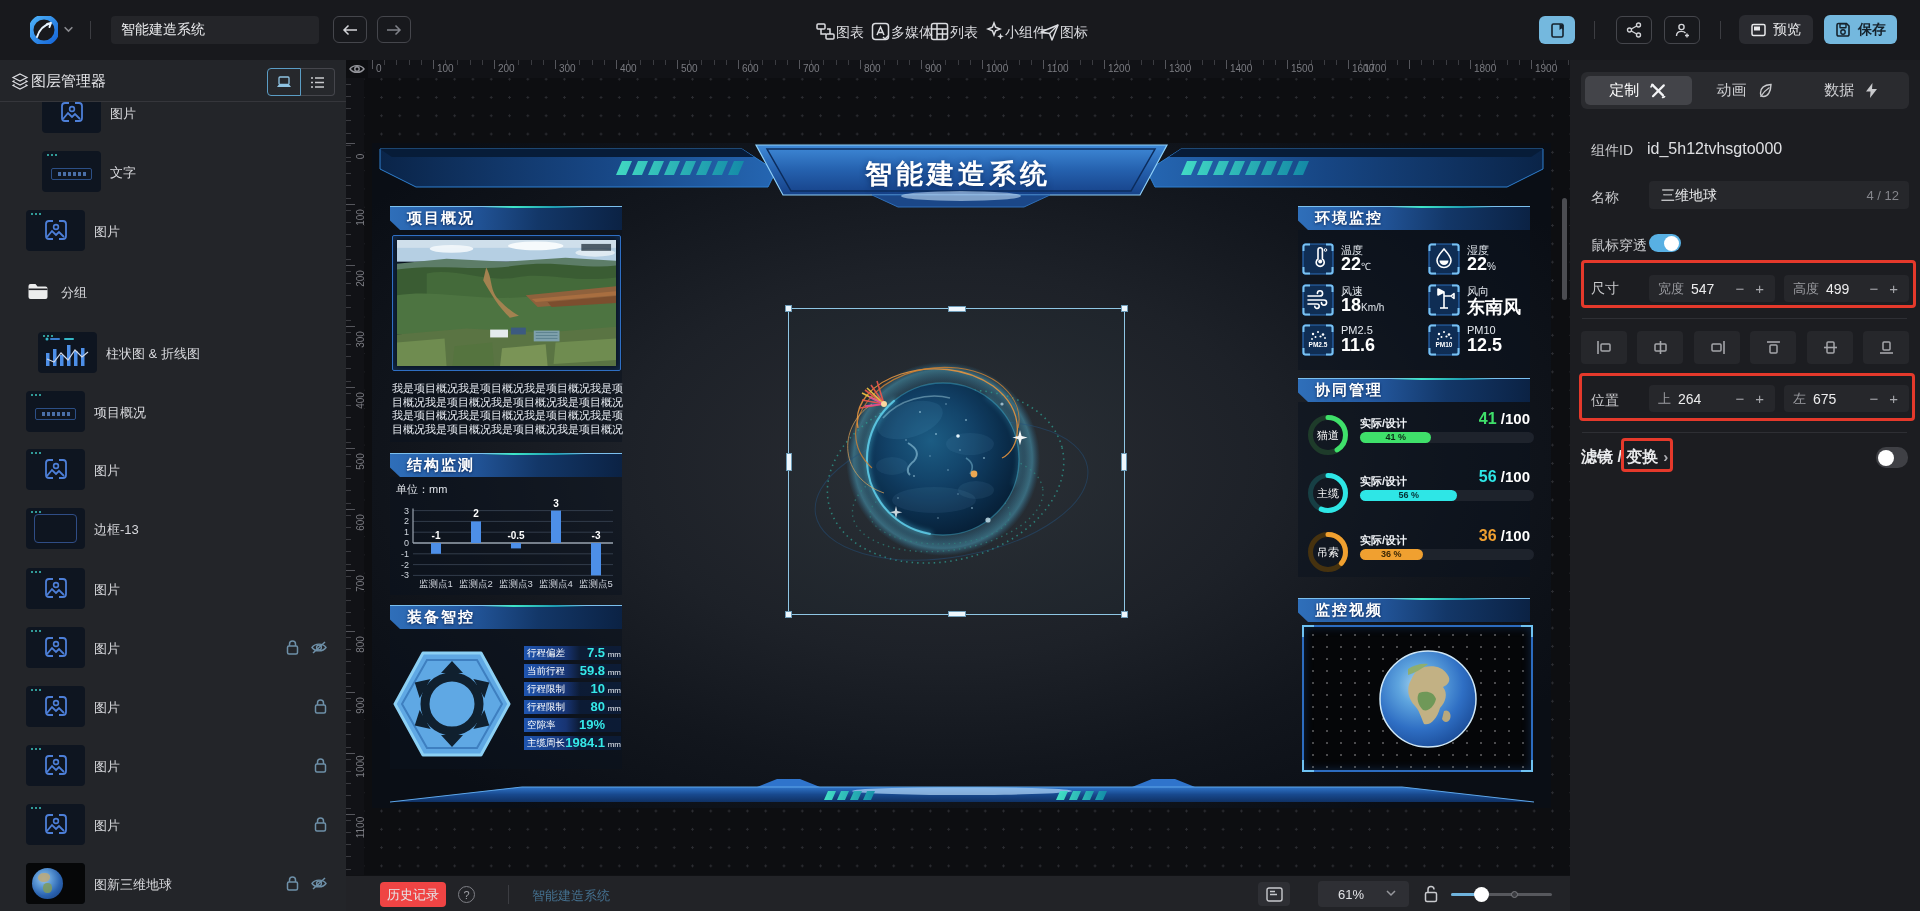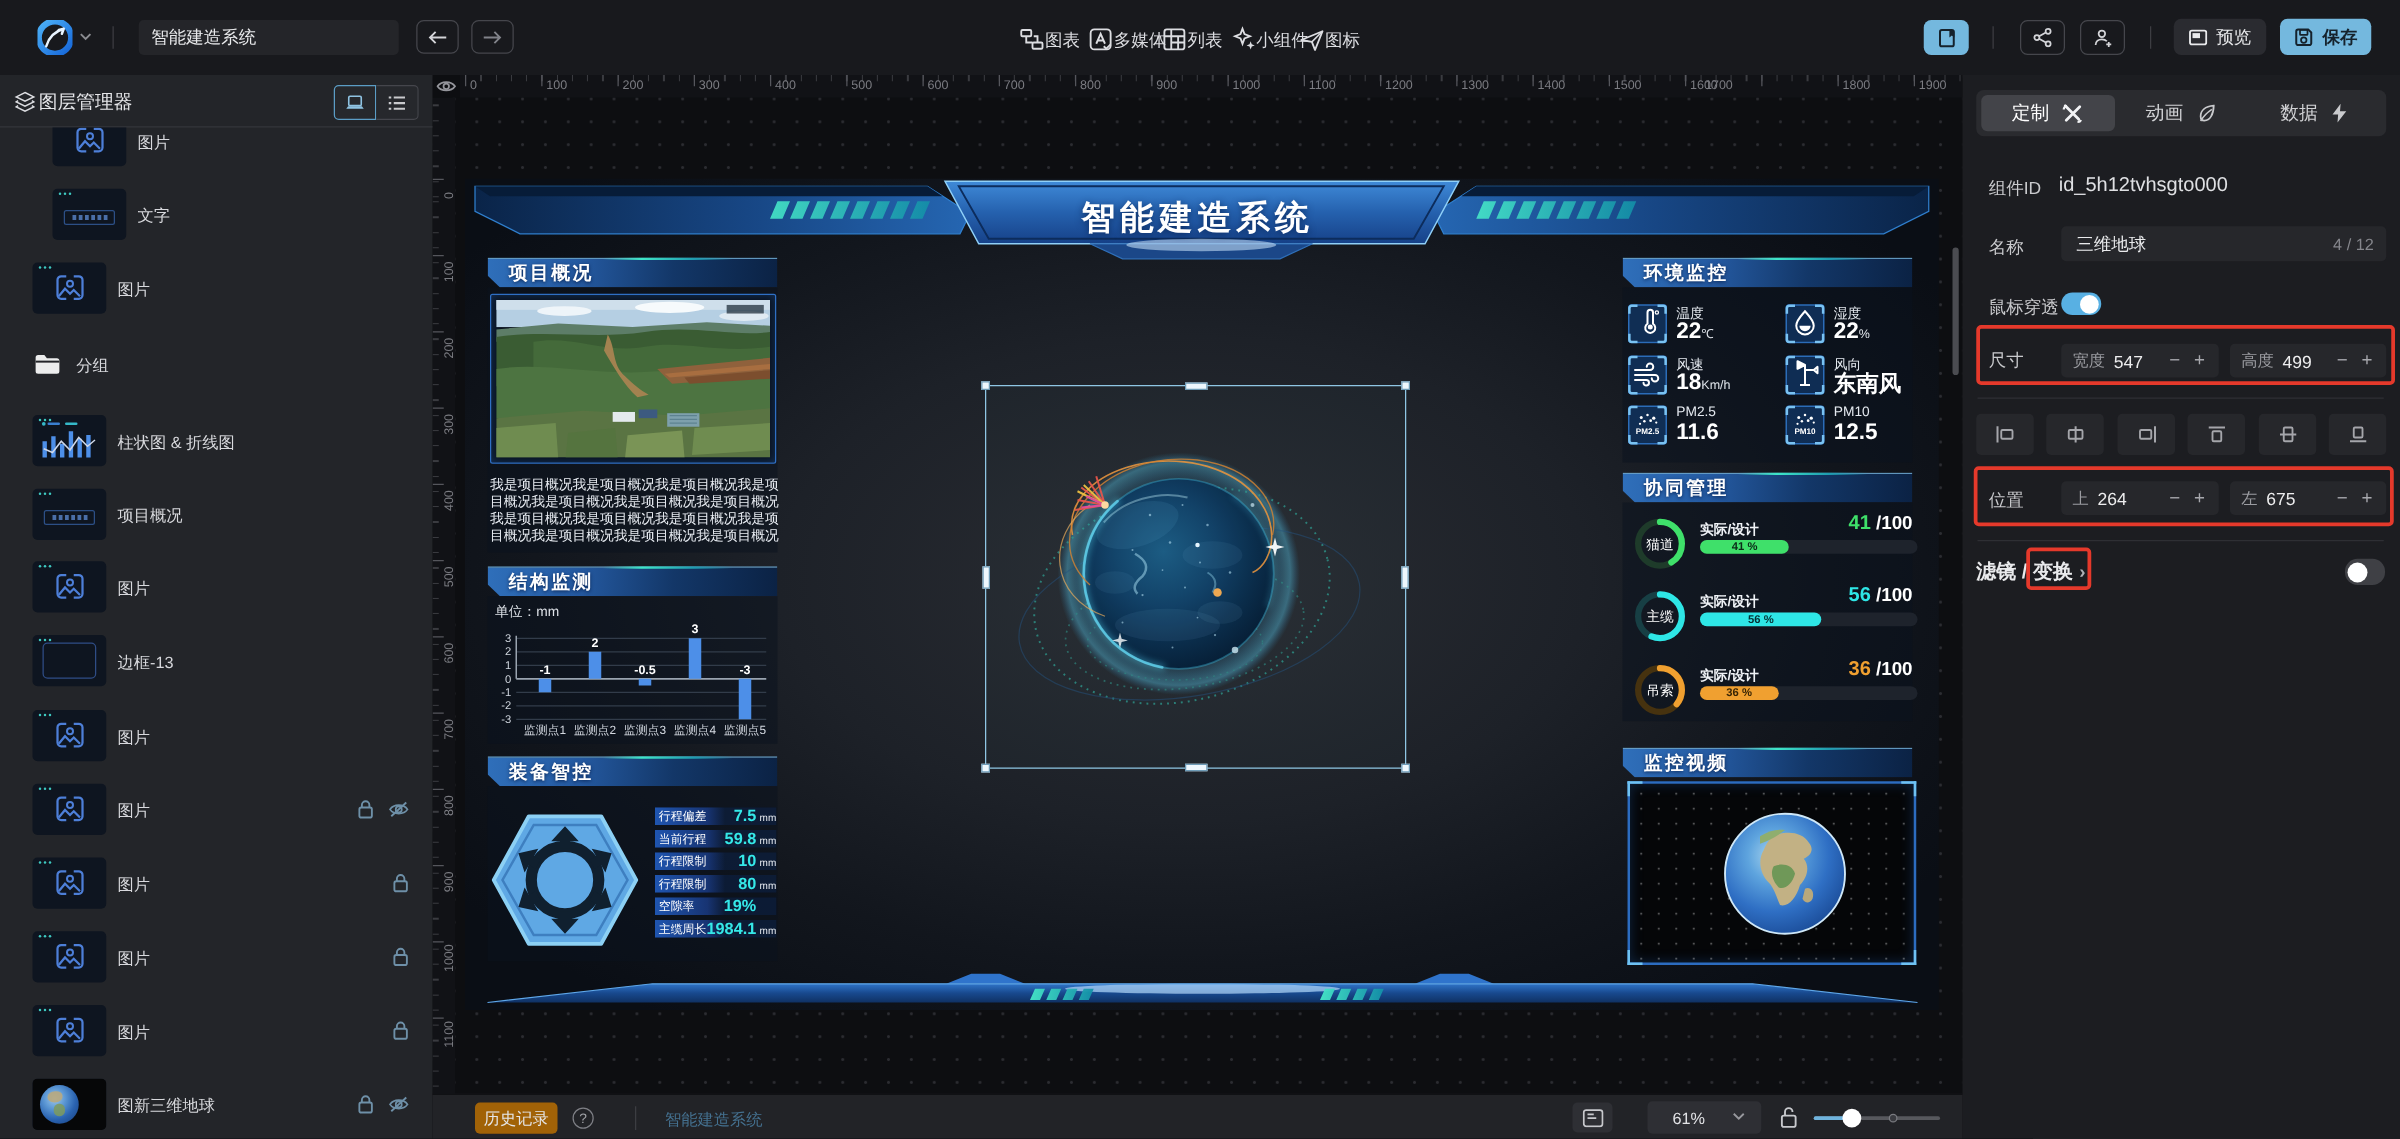--- a/index.html
+++ b/index.html
@@ -118,21 +118,21 @@
 
   
   #selection { position:absolute; left:416px; top:165px; width:337px; height:307px; border:1px solid #8fc6e4; background:rgba(120,180,220,0.02); }
   .handle { position:absolute; background:#eef7fd; border:1px solid #6e9cb8; }
   .h-c { width:7px; height:7px; }
   .h-h { width:18px; height:6px; }
   .h-v { width:6px; height:18px; }
 
   
   #bottombar { position:absolute; left:346px; top:875px; width:1224px; height:36px; background:#222327; border-top:1px solid #101114; z-index:25; }
-  #history-btn { position:absolute; left:34px; top:6px; width:66px; height:25px; background:#a16207; border-radius:4px; color:#e5e6e9; font-size:13px; display:flex; align-items:center; justify-content:center; }
+  #history-btn { position:absolute; left:34px; top:6px; width:66px; height:25px; background:#ef4444; border-radius:4px; color:#e5e6e9; font-size:13px; display:flex; align-items:center; justify-content:center; }
   #help-btn { position:absolute; left:112px; top:10px; width:17px; height:17px; border:1px solid #7e7f85; border-radius:50%; color:#9fa0a5; font-size:11px; display:flex; align-items:center; justify-content:center; }
   #bb-div1 { position:absolute; left:162px; top:9px; width:1px; height:19px; background:#3c3d42; }
   #sync-status { position:absolute; left:186px; top:11px; font-size:13px; color:#44708f; }
   #panel-btn { position:absolute; left:912px; top:6px; width:32px; height:24px; background:#2e2f34; border-radius:4px; color:#c8c9cd; display:flex; align-items:center; justify-content:center; }
   #zoom-select { position:absolute; left:972px; top:5px; width:91px; height:26px; background:#2e2f34; border-radius:4px; color:#e2e3e6; font-size:13px; }
   #zoom-select .zv { position:absolute; left:20px; top:6px; }
   #zoom-select .zc { position:absolute; right:12px; top:6px; color:#97989d; }
   #lock-zoom-icon { position:absolute; left:1077px; top:8px; color:#c8c9cd; }
   #zoom-slider { position:absolute; left:1105px; top:17px; width:101px; height:3px; background:#57585d; border-radius:2px; }
   #zoom-slider .fill { position:absolute; left:0; top:0; height:3px; width:30px; background:#6fb3dd; border-radius:2px; }
@@ -345,21 +345,21 @@
           </div>
           <span class="layer-label" style="left: 94px;">图片</span>
         </div>
         <div class="folder-row" style="top: 166px;">
           <svg style="position:absolute;left:26px;top:14px" width="22" height="19" viewBox="0 0 22 19">
             <path d="M1.5 4 a2 2 0 0 1 2-2 h5 l2 2.5 h8 a2 2 0 0 1 2 2 V15 a2 2 0 0 1 -2 2 h-15 a2 2 0 0 1 -2 -2 Z" fill="#eceded"></path>
             <rect x="1.5" y="6.5" width="19" height="1.6" fill="#232529"></rect>
           </svg>
           <span class="layer-label" style="left:60px;top:16px">分组</span>
         </div>
-        <div class="layer-item" style="top: 230px;">
+        <div class="layer-item" style="top: 230px; margin-left: 12px;">
           <div class="layer-thumb" style="left: 26px;">
             <svg style="position:absolute;left:4px;top:3px" width="51" height="35" viewBox="0 0 51 35">
               <rect x="8" y="3" width="10" height="2" rx="1" fill="#3a7fd0"></rect>
               <rect x="22" y="3" width="10" height="2" rx="1" fill="#35b8c8"></rect>
               <circle cx="5" cy="4" r="1.5" fill="#35b8c8"></circle>
               <g fill="#4d8fe8">
                 <rect x="4" y="18" width="3.5" height="13"></rect>
                 <rect x="11" y="14" width="3.5" height="17"></rect>
                 <rect x="18" y="20" width="3.5" height="11"></rect>
                 <rect x="25" y="10" width="3.5" height="21"></rect>

